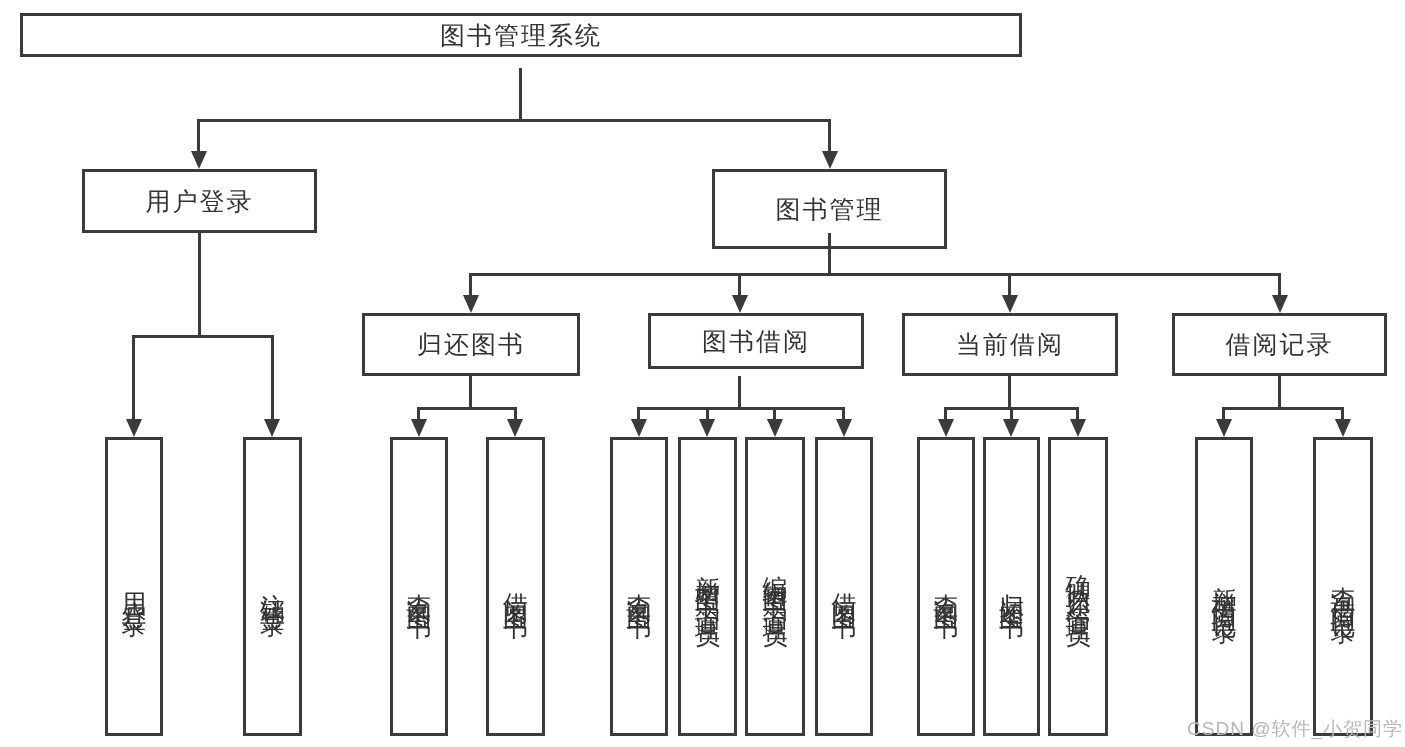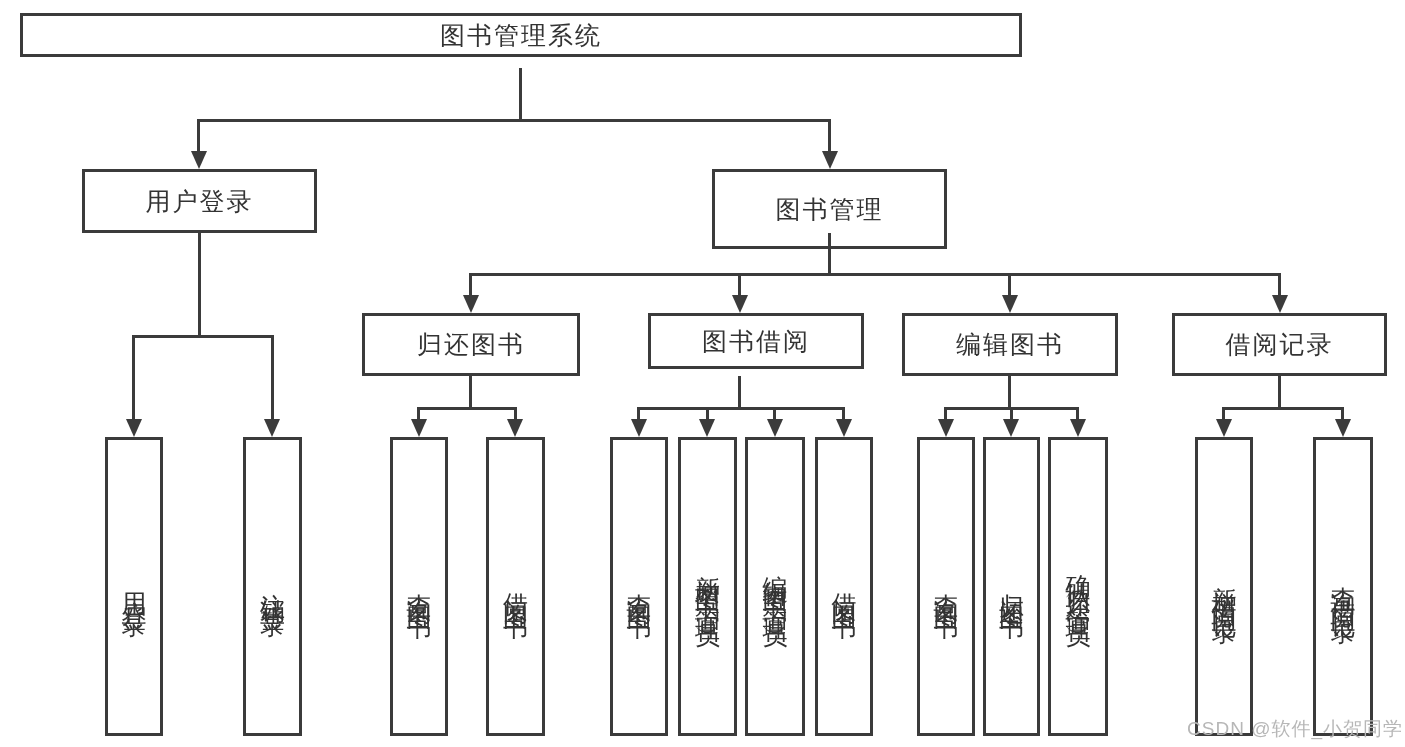--- a/index.html
+++ b/index.html
@@ -72,21 +72,21 @@
   <div class="line" style="left:1278px;top:273px;width:3px;height:24px;"></div>
   <div class="arrow" style="left:1272px;top:295px;"></div>
 
   <div class="hbox" style="left:362px;top:313px;width:218px;height:63px;">
     <span class="lbl">归还图书</span>
   </div>
   <div class="hbox" style="left:632px;top:313px;width:216px;height:56px;margin-left:16px;">
     <span class="lbl">图书借阅</span>
   </div>
   <div class="hbox" style="left:902px;top:313px;width:216px;height:63px;">
-    <span class="lbl">编辑图书</span>
+    <span class="lbl">当前借阅</span>
   </div>
   <div class="hbox" style="left:1172px;top:313px;width:215px;height:63px;">
     <span class="lbl">借阅记录</span>
   </div>
 
   <div class="line" style="left:469px;top:376px;width:3px;height:31px;"></div>
   <div class="line" style="left:417px;top:407px;width:99px;height:3px;"></div>
   <div class="line" style="left:417px;top:407px;width:3px;height:14px;"></div>
   <div class="arrow" style="left:411px;top:419px;"></div>
   <div class="line" style="left:514px;top:407px;width:3px;height:14px;"></div>

